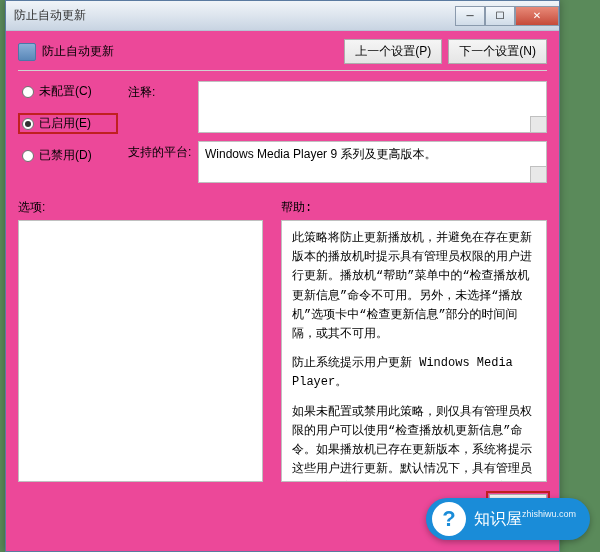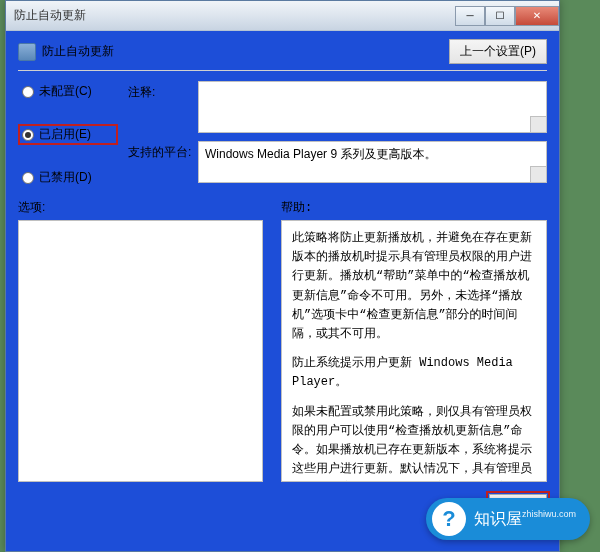--- a/index.html
+++ b/index.html
@@ -15,21 +15,21 @@
       height: 552px;
       overflow: hidden;
       position: relative;
     }
     .window {
       position: absolute;
       left: 5px;
       top: 0;
       width: 555px;
       height: 552px;
-      background: #1d4ed8;
+      background: #ec4899;
       border: 1px solid #5a7aa0;
       box-shadow: 0 0 8px rgba(0,0,0,0.3);
     }
     .titlebar {
       height: 30px;
       background: linear-gradient(to bottom, #f0f4f8 0%, #dde5ee 50%, #c8d4e2 100%);
       display: flex;
       align-items: center;
       justify-content: space-between;
       border-bottom: 1px solid #b5c3d3;
@@ -94,21 +94,21 @@
     }
     .radio-section {
       margin-top: 10px;
       display: flex;
       gap: 10px;
     }
     .radio-col {
       width: 100px;
       display: flex;
       flex-direction: column;
-      gap: 22px;
+      gap: 11px;
     }
     .radio-item {
       display: flex;
       align-items: center;
       gap: 5px;
       padding: 2px 4px;
     }
     .radio-item.highlighted {
       border: 2px solid #c02020;
       padding: 0 2px;
@@ -266,20 +266,21 @@
   </div>
 
   <div class="content">
     <div class="header-row">
       <div class="header-left">
         <div class="header-icon"></div>
         <span>防止自动更新</span>
       </div>
       <div class="header-btns">
         <button class="nav-btn">上一个设置(P)</button>
+        <button class="nav-btn">下一个设置(N)</button>
       </div>
     </div>
 
     <div class="radio-section">
       <div class="radio-col">
         <label class="radio-item">
           <span class="radio"></span>
           <span>未配置(C)</span>
         </label>
         <label class="radio-item highlighted">

